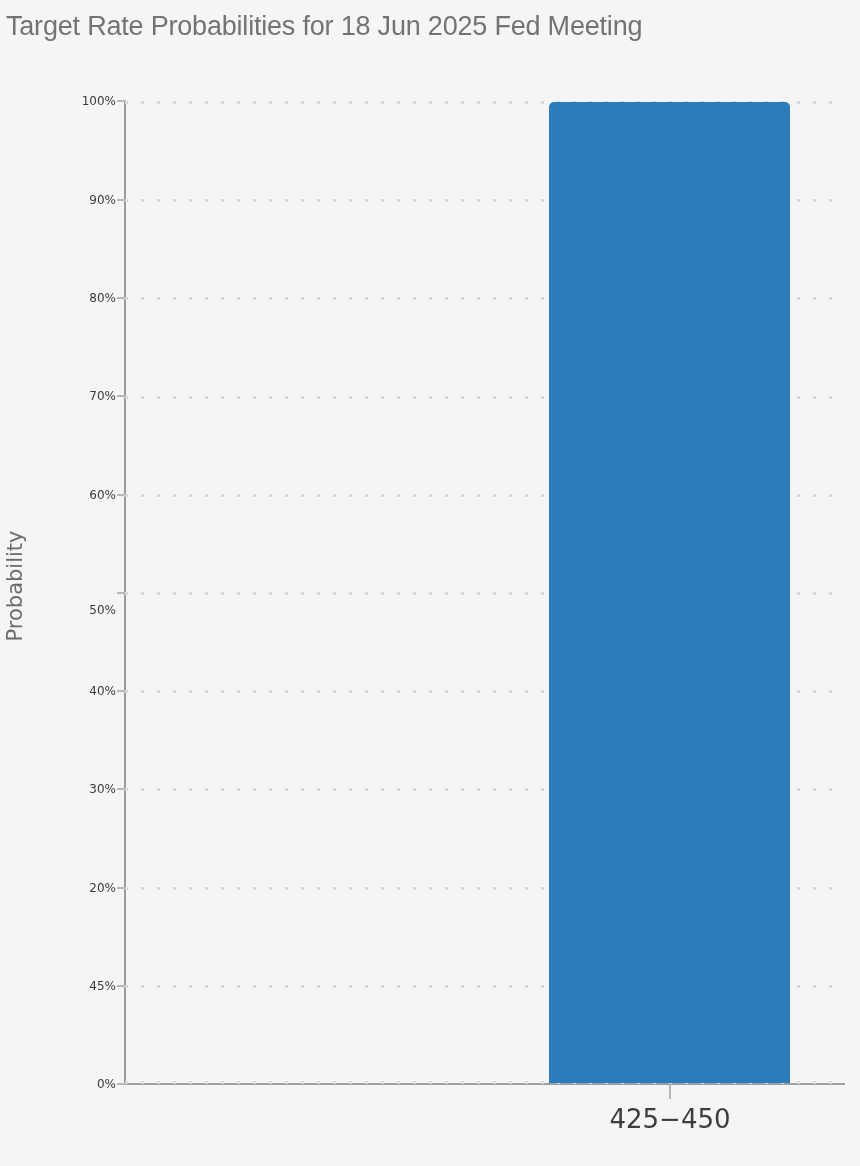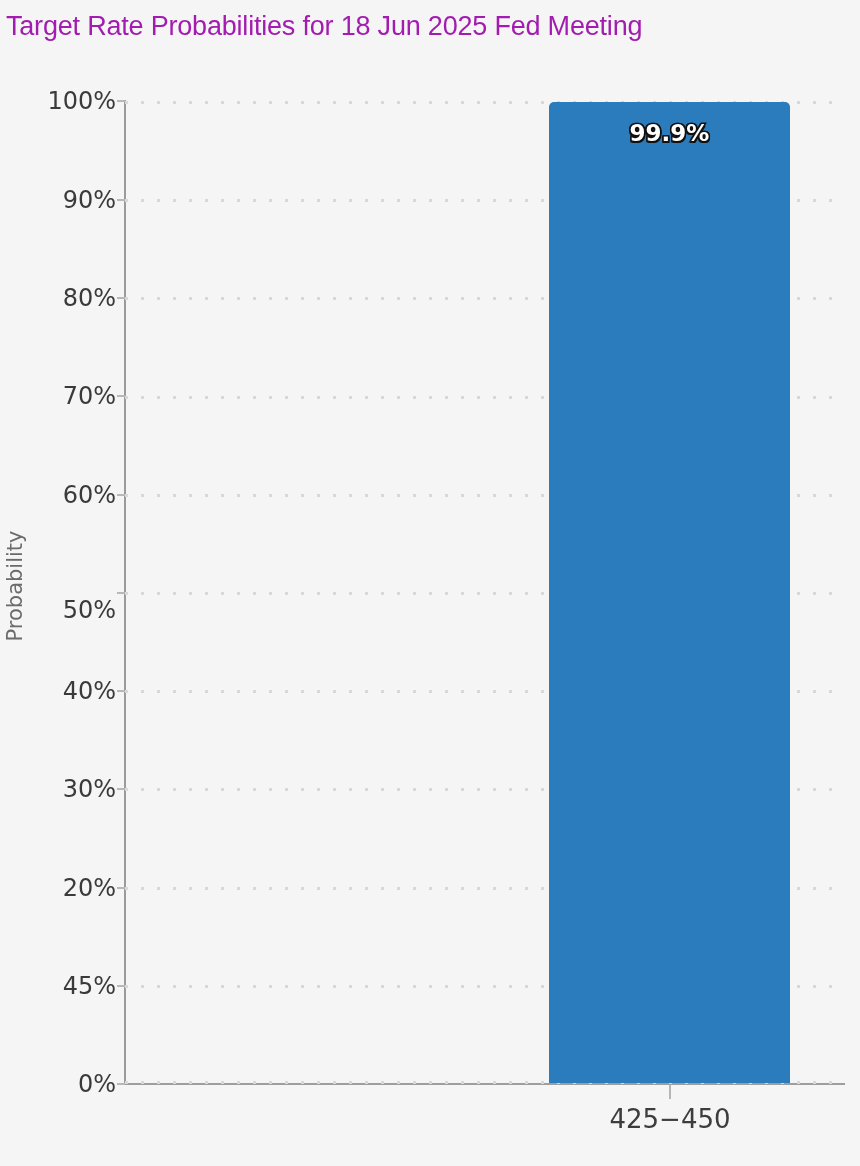--- a/index.html
+++ b/index.html
@@ -16,21 +16,21 @@
     -webkit-font-smoothing: antialiased;
   }
 
   
   .chart-title {
     position: absolute;
     left: 6px;
     top: 11px;
     font-size: 27px;
     font-family: "Liberation Sans", sans-serif;
-    color: #a21caf;
+    color: #737373;
     letter-spacing: -0.2px;
     white-space: nowrap;
   }
 
   
   .y-axis-title {
     position: absolute;
     left: 0px;
     top: 0px;
     width: 30px;
@@ -87,21 +87,21 @@
     height: 3px;
     background-image: linear-gradient(to right, #d8d8d8 0px, #d8d8d8 3px, rgba(0,0,0,0) 3px, rgba(0,0,0,0) 16px);
     background-size: 16px 3px;
     background-repeat: repeat-x;
   }
 
   
   .y-tick-label {
     position: absolute;
     right: 744px;       
-    font-size: 24px;
+    font-size: 12px;
     color: #3a3a3a;
     font-family: "DejaVu Sans", sans-serif;
     white-space: nowrap;
     line-height: 20px;
   }
   .y-tick-mark {
     position: absolute;
     left: 117px;
     width: 8px;
     height: 2px;
@@ -169,21 +169,20 @@
   <div class="gridline" style="top:295px;"></div>
   <div class="gridline" style="top:393px;"></div>
   <div class="gridline" style="top:491px;"></div>
   <div class="gridline" style="top:589px;"></div>
   <div class="gridline" style="top:687px;"></div>
   <div class="gridline" style="top:786px;"></div>
   <div class="gridline" style="top:884px;"></div>
   <div class="gridline" style="top:980px;"></div>
 
   <div class="bar" style="left: 424px; width: 241px; top: 1px; height: 981px; background: rgb(42, 124, 189);"></div>
-  <div class="bar-value-label" style="left: 424px; width: 241px; top: 19px;">99.9%</div>
 </div>
 
 <div class="y-tick-mark" style="top:100px;"></div>
 <div class="y-tick-mark" style="top:199px;"></div>
 <div class="y-tick-mark" style="top:297px;"></div>
 <div class="y-tick-mark" style="top:395px;"></div>
 <div class="y-tick-mark" style="top:494px;"></div>
 <div class="y-tick-mark" style="top:592px;"></div>
 <div class="y-tick-mark" style="top:690px;"></div>
 <div class="y-tick-mark" style="top:788px;"></div>

